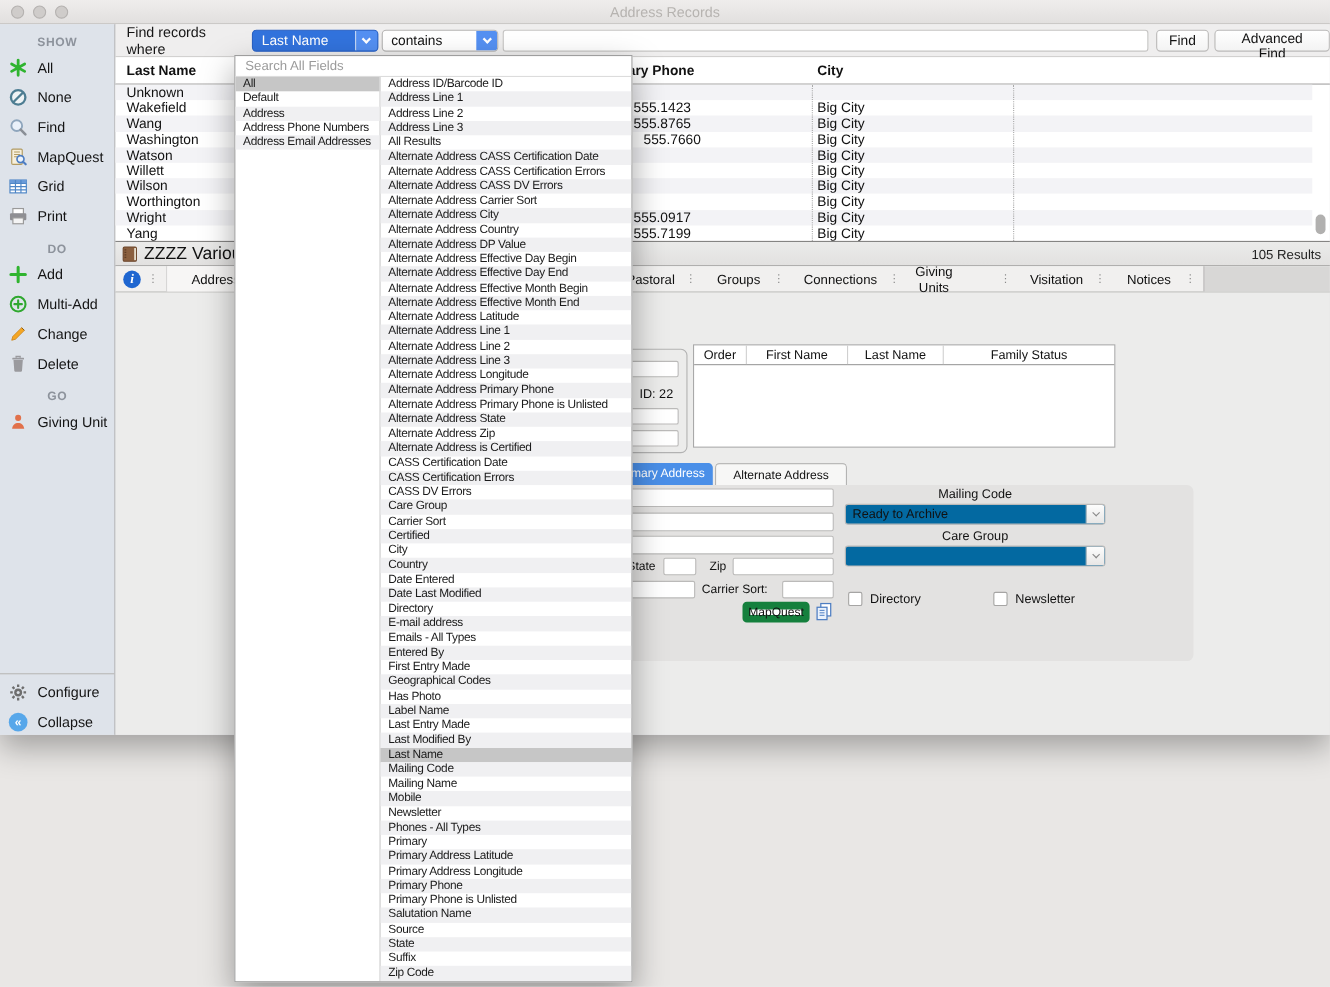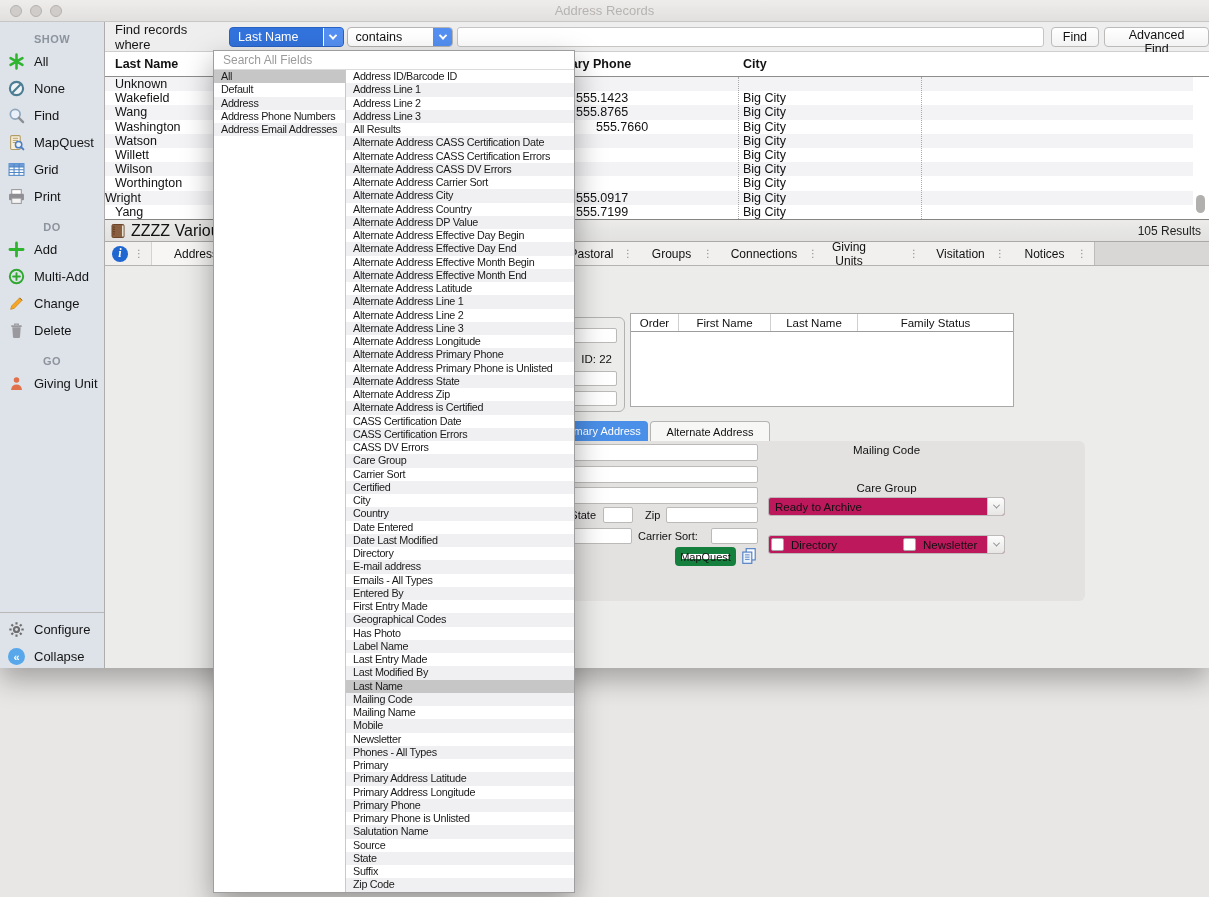--- a/index.html
+++ b/index.html
@@ -94,22 +94,22 @@
 
   .ptab { position:absolute; left:448px; top:155px; width:95px; height:20px; background:#4a8fe8; color:#fff;
           border-radius:4px 4px 0 0; font-size:11px; display:flex; align-items:center; justify-content:center; }
   .atab { position:absolute; left:545px; top:155px; width:120px; height:20px; background:#f7f7f6; color:#111;
           border:1px solid #b4b4b3; border-bottom:none; border-radius:4px 4px 0 0; font-size:11px;
           display:flex; align-items:center; justify-content:center; }
   .apanel { position:absolute; left:448px; top:175px; width:532px; height:160px; background:#e3e2e1;
             border-radius:0 6px 6px 6px; }
   .ap-in { position:absolute; background:#fff; border:1px solid #bbbab9; border-radius:2px; }
   .ap-lb { position:absolute; font-size:11px; color:#111; white-space:nowrap; }
-  .gcombo { position:absolute; height:19px; background:#be185d; border:1px solid #bbbab9; border-radius:3px;
-            display:flex; align-items:stretch; overflow:hidden;margin-top:39px; }
+  .gcombo { position:absolute; height:19px; background:#0369a1; border:1px solid #bbbab9; border-radius:3px;
+            display:flex; align-items:stretch; overflow:hidden; }
   .gcombo .gc-label { flex:1; font-size:11.5px; display:flex; align-items:center; padding-left:6px; color:#111; }
   .gcombo .gc-btn { width:17px; background:linear-gradient(#fdfdfd,#e7e6e5); border-left:1px solid #c8c7c6;
                     display:flex; align-items:center; justify-content:center; }
   .chev-g { width:5px; height:5px; border-right:1.5px solid #8a8a8a; border-bottom:1.5px solid #8a8a8a;
             transform:rotate(45deg) translate(-1px,-1px); }
   .ap-btn { position:absolute; height:19px; background:#fff; border:7px solid #15803d; border-radius:4px;
             font-size:11px; color:#111; display:flex; align-items:center; justify-content:center; }
   .chk { position:absolute; width:13px; height:13px; background:#fff; border:1px solid #a6a5a4; border-radius:2px; }
   .chk-lb { position:absolute; font-size:11.5px; color:#111; }
 
@@ -285,21 +285,21 @@
     <span class="td" style="left:471px;">555.1423</span>
     <span class="td" style="left:638px;">Big City</span>
   </div>
         <div class="trow">
     <span class="td" style="left:10px;">Wang</span>
     <span class="td" style="left:471px;">555.8765</span>
     <span class="td" style="left:638px;">Big City</span>
   </div>
         <div class="trow">
     <span class="td" style="left:10px;">Washington</span>
-    <span class="td" style="left:471px;padding-left:20px;">555.7660</span>
+    <span class="td" style="left:460px;padding-left:20px;">555.7660</span>
     <span class="td" style="left:638px;">Big City</span>
   </div>
         <div class="trow">
     <span class="td" style="left:10px;">Watson</span>
     <span class="td" style="left:471px;"></span>
     <span class="td" style="left:638px;">Big City</span>
   </div>
         <div class="trow">
     <span class="td" style="left:10px;">Willett</span>
     <span class="td" style="left:471px;"></span>
@@ -309,21 +309,21 @@
     <span class="td" style="left:10px;">Wilson</span>
     <span class="td" style="left:471px;"></span>
     <span class="td" style="left:638px;">Big City</span>
   </div>
         <div class="trow">
     <span class="td" style="left:10px;">Worthington</span>
     <span class="td" style="left:471px;"></span>
     <span class="td" style="left:638px;">Big City</span>
   </div>
         <div class="trow">
-    <span class="td" style="left:0;">Wright</span>
+    <span class="td" style="left:10px;">Wright</span>
     <span class="td" style="left:471px;">555.0917</span>
     <span class="td" style="left:638px;">Big City</span>
   </div>
         <div class="trow">
     <span class="td" style="left:10px;">Yang</span>
     <span class="td" style="left:471px;">555.7199</span>
     <span class="td" style="left:638px;">Big City</span>
   </div>
       </div>
     <div class="sep" style="left:738px; top:77px; height:142px; position:absolute;"></div>

